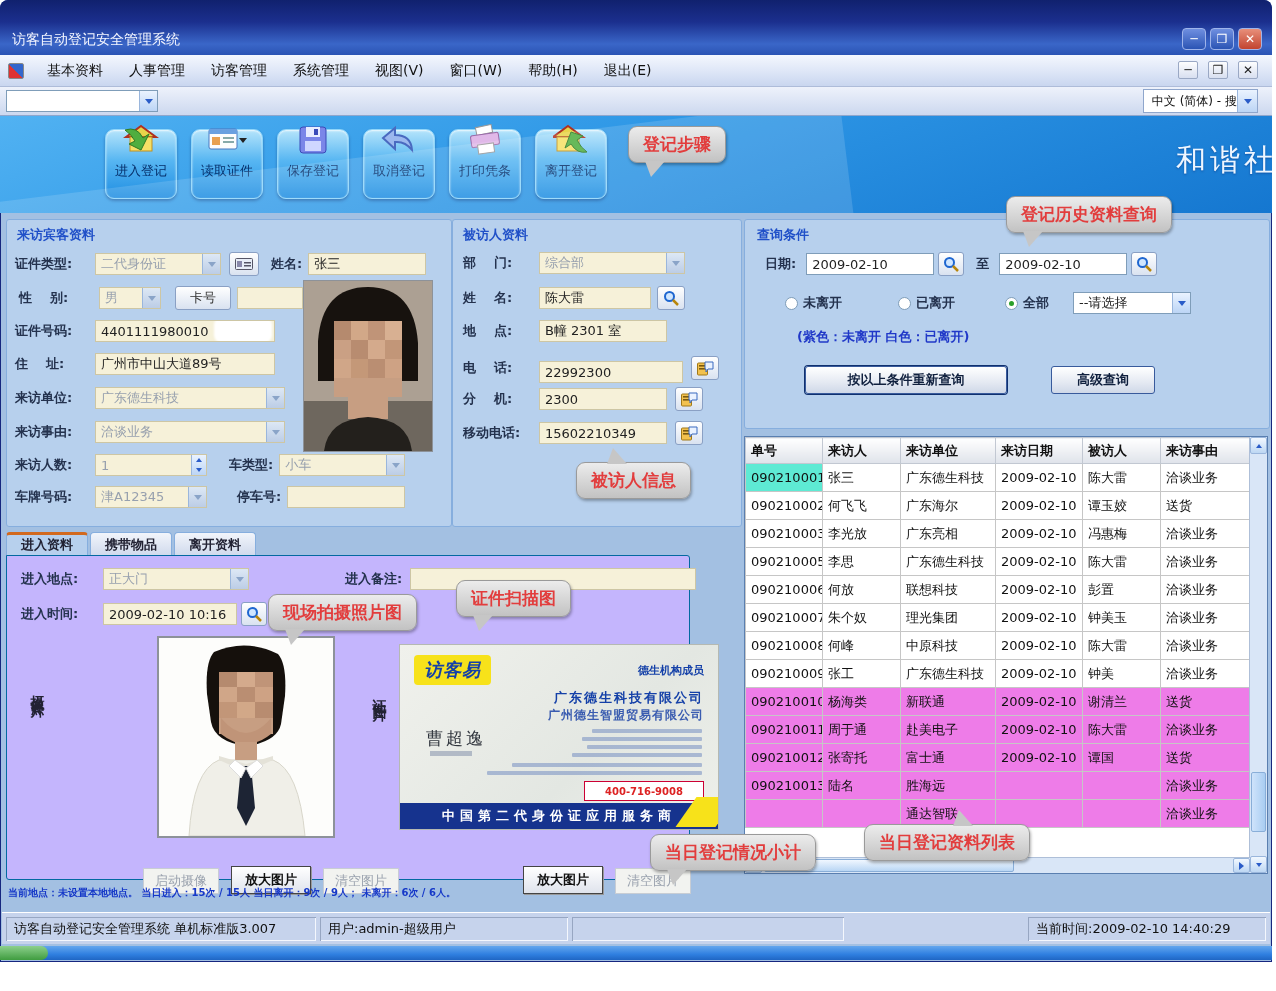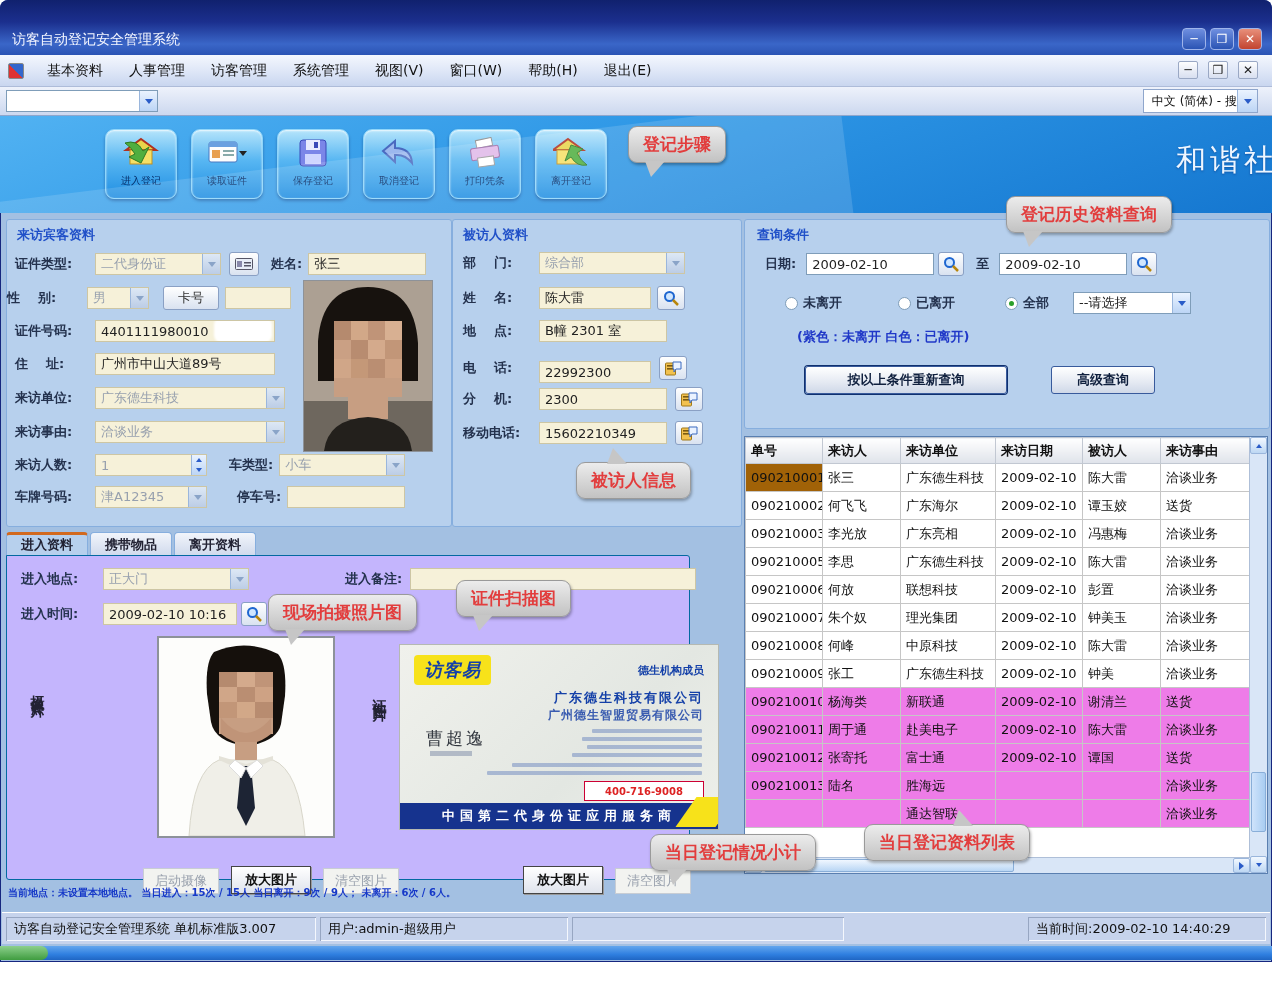--- a/index.html
+++ b/index.html
@@ -45,22 +45,22 @@
 
   
   .bluebar { position:absolute; left:0; top:116px; width:100%; height:97px;
     background:linear-gradient(160deg,#51b2f2 0%,#2e97e6 45%,#1577d0 100%); overflow:hidden; }
   .bluebar::after { content:""; position:absolute; left:-50px; bottom:-60px; width:900px; height:120px;
     background:rgba(255,255,255,.14); transform:rotate(-7deg); }
   .tbtns { position:absolute; left:105px; top:13px; display:flex; gap:14px; }
   .tbtn { width:72px; height:70px; border-radius:9px;
     background:linear-gradient(180deg,#b5e4fb 0%,#57b6f2 45%,#1f8ee2 100%);
     border:1px solid #8fd6fa; box-shadow:inset 0 1px 2px rgba(255,255,255,.8),0 2px 3px rgba(0,20,80,.35);
-    display:flex; flex-direction:column; align-items:center; justify-content:flex-end; padding-bottom:10px;
-    color:#06306b; font-size:10px; }
+    display:flex; flex-direction:column; align-items:center; justify-content:flex-end; padding-bottom:18px;
+    color:#06306b; font-size:13px; }
   .tbtn svg { margin-bottom:3px; }
   .brand { position:absolute; right:-6px; top:24px; color:#eef6ff; font-size:30px; letter-spacing:4px;
     text-shadow:0 1px 2px rgba(0,40,120,.5); white-space:nowrap; }
 
   
   .panel { position:absolute; background:#b7d0ed; border:1px solid #86aede; border-radius:3px; }
   .ptitle { font-size:13px; font-weight:700; color:#2050c8;font-family:Liberation Mono, monospace; }
   .flabel { font-size:13px; font-weight:600; color:#24324e; white-space:pre; }
   .tfield { background:#f6f1d9; border:1px solid #cdc6a4; height:22px; font-size:13px; color:#222;
     display:flex; align-items:center; padding:0 5px; overflow:hidden; white-space:nowrap; }
@@ -92,21 +92,21 @@
   
   .tablebox { position:absolute; left:744px; top:436px; width:524px; height:438px; background:#fff;
     border:1px solid #5a7fb0; display:flex; }
   .tscroll { flex:1; overflow:hidden; }
   table.grid { border-collapse:collapse; width:505px; table-layout:fixed; }
   table.grid th { background:linear-gradient(#ffffff,#dfe3ea); border:1px solid #c2c8d2; height:26px;
     font-size:13px; font-weight:600; color:#111; text-align:left; padding:0 5px; }
   table.grid td { border:1px solid #c6c6c6; height:28px; font-size:13px; color:#111; padding:0 5px;
     white-space:nowrap; overflow:hidden; }
   tr.pink td { background:#ee7ce8; }
-  td.selcell { background:#a16207; color:#fff; }
+  td.selcell { background:#5eead4; color:#fff; }
   .vsb { width:18px; background:#d9e6f7; border-left:1px solid #aebfd8; display:flex; flex-direction:column; }
   .sbtn { height:17px; background:linear-gradient(#f2f8ff,#bdd7f3); border:1px solid #9ab6dc; border-radius:2px;
     display:flex; align-items:center; justify-content:center; }
   .vsb .track { flex:1; position:relative; }
   .vsb .thumb { position:absolute; left:1px; right:1px; bottom:24px; height:60px;
     background:linear-gradient(90deg,#cfe3fb,#a9cdf2); border:1px solid #89aed8; border-radius:2px; }
   .hsb { position:absolute; left:745px; top:857px; width:505px; height:16px; background:#d9e6f7;
     border-top:1px solid #aebfd8; display:flex; }
   .hsb .track { flex:1; position:relative; }
   .hsb .thumb { position:absolute; top:1px; bottom:1px; left:2px; width:250px;
@@ -290,21 +290,21 @@
                 <rect x="0.5" y="0.5" width="17" height="11" rx="1" fill="#e8eef8" stroke="#556"></rect>
                 <rect x="2" y="3" width="5" height="6" fill="#88a"></rect>
                 <rect x="9" y="4" width="7" height="1.5" fill="#556"></rect>
                 <rect x="9" y="7" width="7" height="1.5" fill="#556"></rect>
               </svg>
             </span>
           </span>
       <span class="flabel" style="margin-left:12px;">姓名:</span>
       <span class="tfield" style="width:118px;margin-left:6px;">张三</span>
     </div>
-    <div class="row" style="left:0;top:66px;">
+    <div class="row" style="left:12px;top:66px;">
       <span class="flabel" style="width:80px;">性    别:</span>
       <span class="tfield dis dd disdd" style="width:62px;">
             <span>男</span>
             <span class="ddbtn">
               <span class="tri-dn"></span>
             </span>
           </span>
       <span class="sqbtn" style="width:56px;margin-left:14px;font-size:13px;color:#333;">卡号</span>
       <span class="tfield" style="width:66px;margin-left:6px;"></span>
     </div>
@@ -412,21 +412,21 @@
               </svg>
             </span>
           </span>
     </div>
     <div class="row" style="left:10px;top:100px;">
       <span class="flabel" style="width:76px;">地    点:</span>
       <span class="tfield" style="width:128px;">B幢 2301 室</span>
     </div>
     <div class="row" style="left:10px;top:133px;">
       <span class="flabel" style="width:76px;">电    话:</span>
-      <span class="tfield" style="width:112px;margin-top:8px;">22992300</span>
+      <span class="tfield" style="width:144px;margin-top:8px;">22992300</span>
       <span class="sqbtn" style="width:28px;margin-left:8px;">
             <span>
               <svg class="phsvg" width="17" height="15" viewBox="0 0 17 15">
                 <rect x="0.5" y="2" width="10" height="12" rx="1" fill="#f2c14e" stroke="#a07818"></rect>
                 <rect x="2" y="4" width="7" height="1.6" fill="#7a5a10"></rect>
                 <rect x="2" y="7" width="7" height="1.6" fill="#7a5a10"></rect>
                 <path d="M8 1 h8 v7 h-5 l-2 3 v-3 h-1 z" fill="#eaf2ff" stroke="#3a6ac0"></path>
               </svg>
             </span>
           </span>

